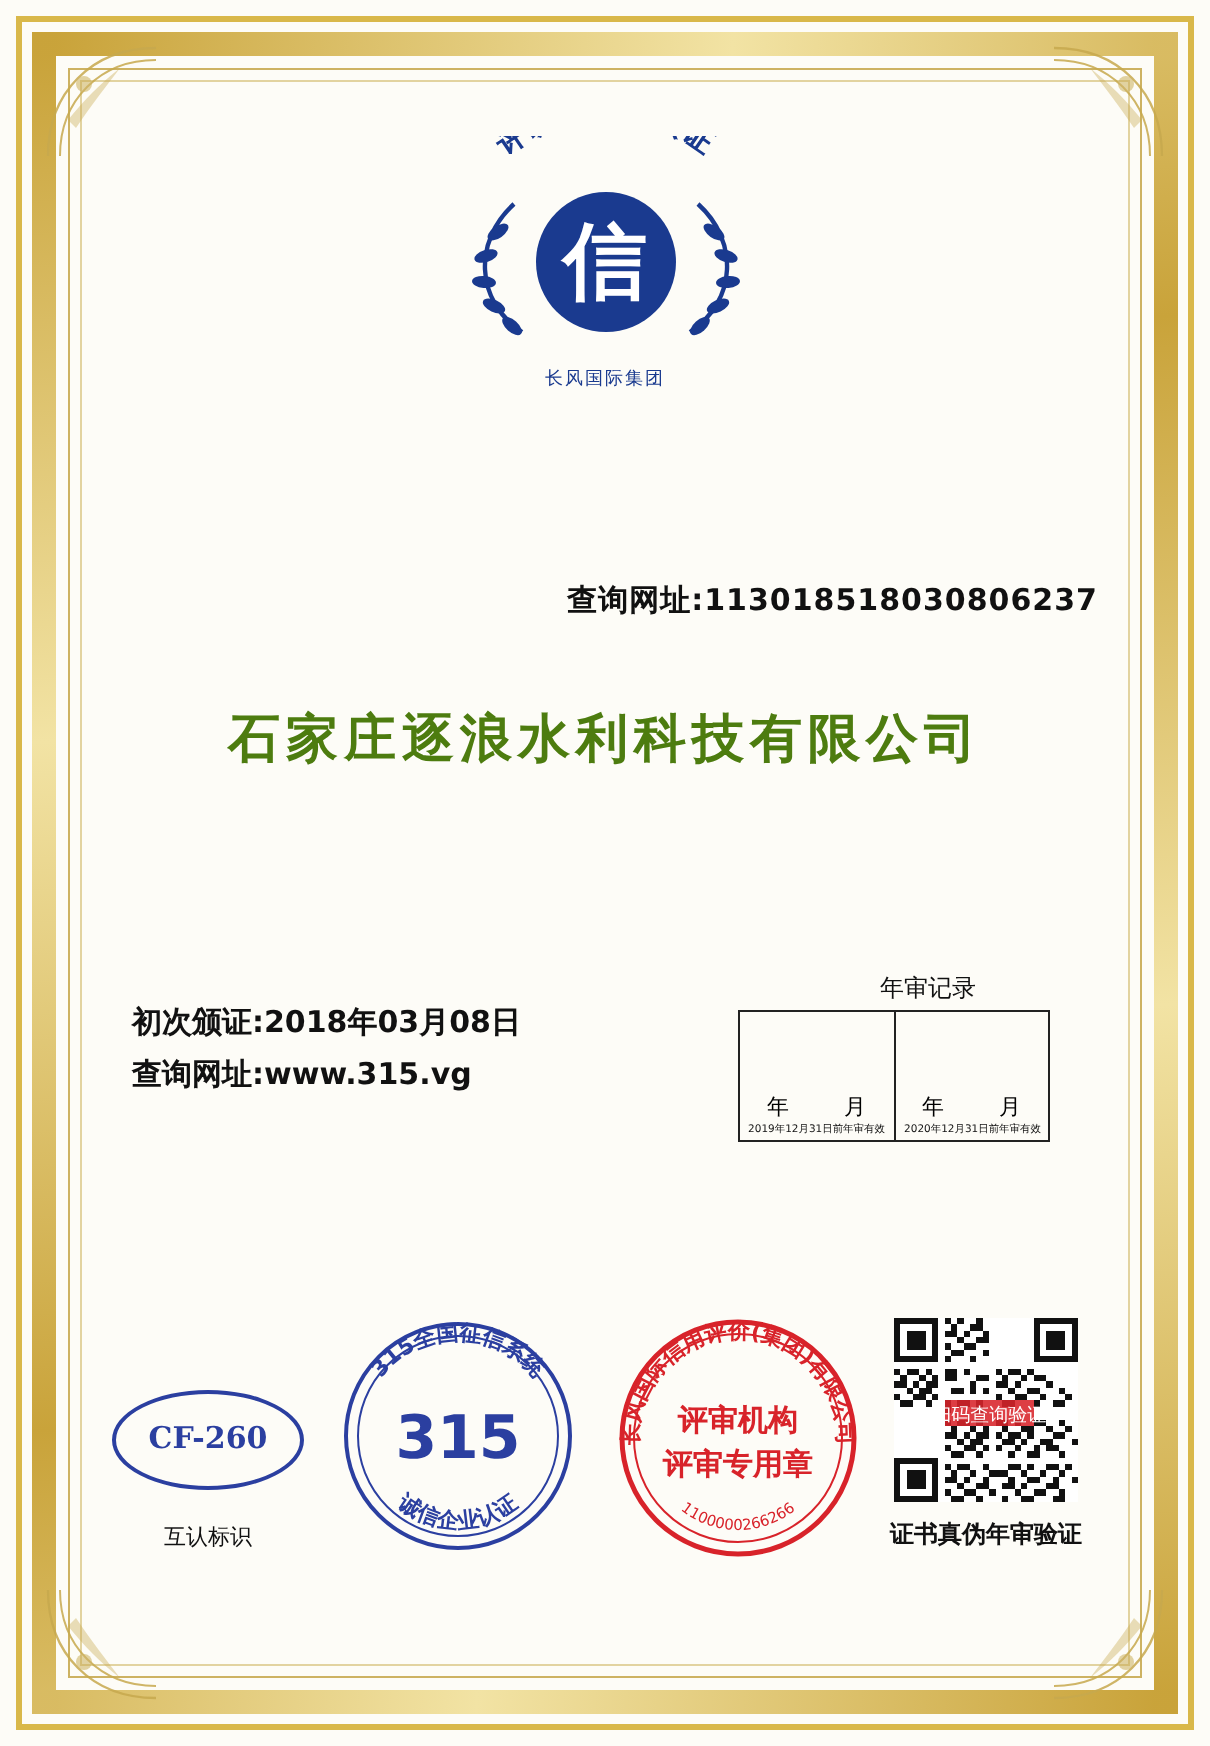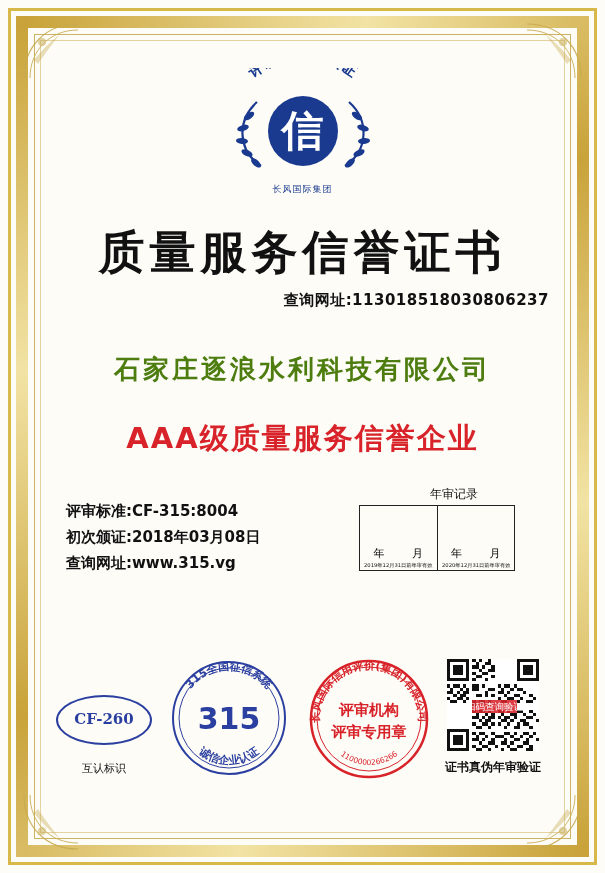--- a/index.html
+++ b/index.html
@@ -187,21 +187,21 @@
     line-height: 26px;
     color: #111111;
     font-family: "DejaVu Sans", sans-serif;
     font-weight: bold;
   }
   .info .row { white-space: nowrap; }
 
   
   .review {
     position: absolute;
-    right: 10px;
+    right: 0;
     top: 440px;
     width: 190px;
   }
   .review-title {
     text-align: center;
     font-size: 12px;
     color: #111;
     font-family: "DejaVu Sans", sans-serif;
     margin-bottom: 2px;
   }
@@ -374,27 +374,24 @@
               <ellipse cx="132" cy="59" rx="6" ry="3" transform="rotate(-25 132 59)"></ellipse>
               <ellipse cx="123" cy="69" rx="6" ry="3" transform="rotate(-42 123 69)"></ellipse>
             </g>
           </svg>
         </div>
         <div class="disc">信</div>
         <div class="sub">长风国际集团</div>
       </div>
     </div>
 
-    <div class="main-title">质量服务信誉证书</div>
     <div class="credit-code">查询网址:113018518030806237</div>
     <div class="company">石家庄逐浪水利科技有限公司</div>
-    <div class="award">AAA级质量服务信誉企业</div>
 
     <div class="info">
-      <div class="row">评审标准:CF-315:8004</div>
       <div class="row">初次颁证:2018年03月08日</div>
       <div class="row">查询网址:www.315.vg</div>
     </div>
 
     <div class="review">
       <div class="review-title">年审记录</div>
       <table class="review-table">
         <tbody>
             <tr>
           <td>

